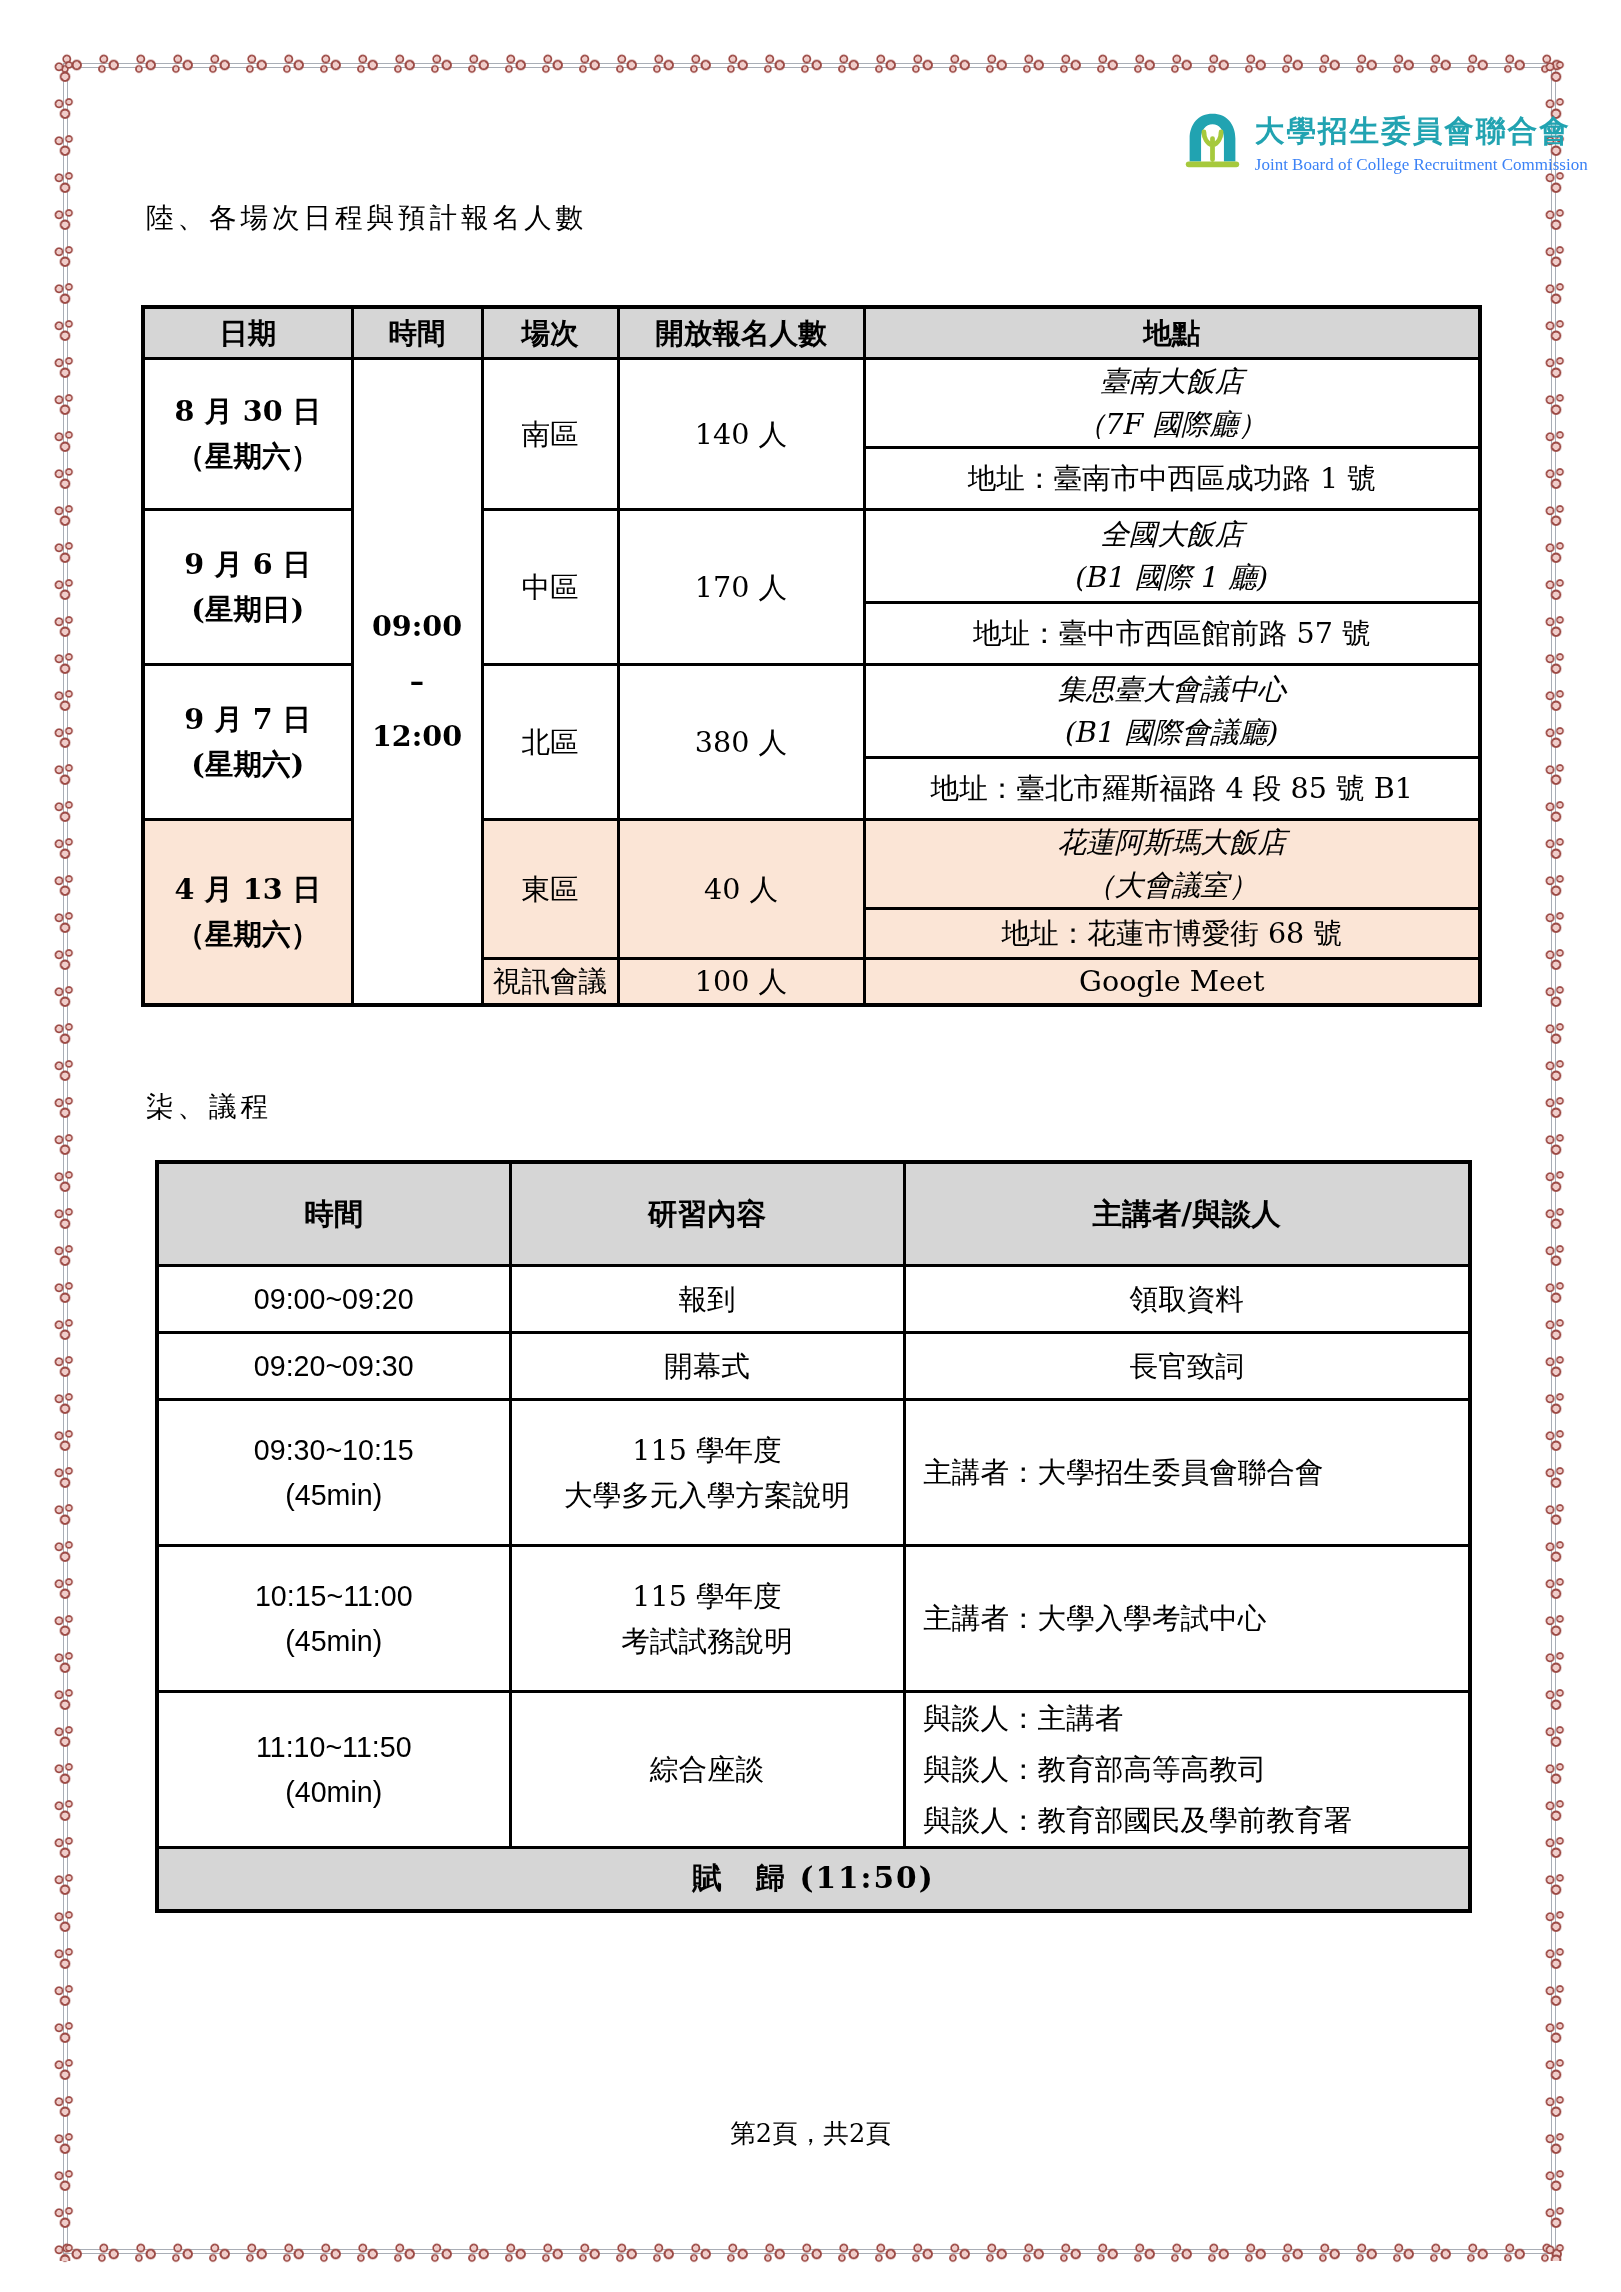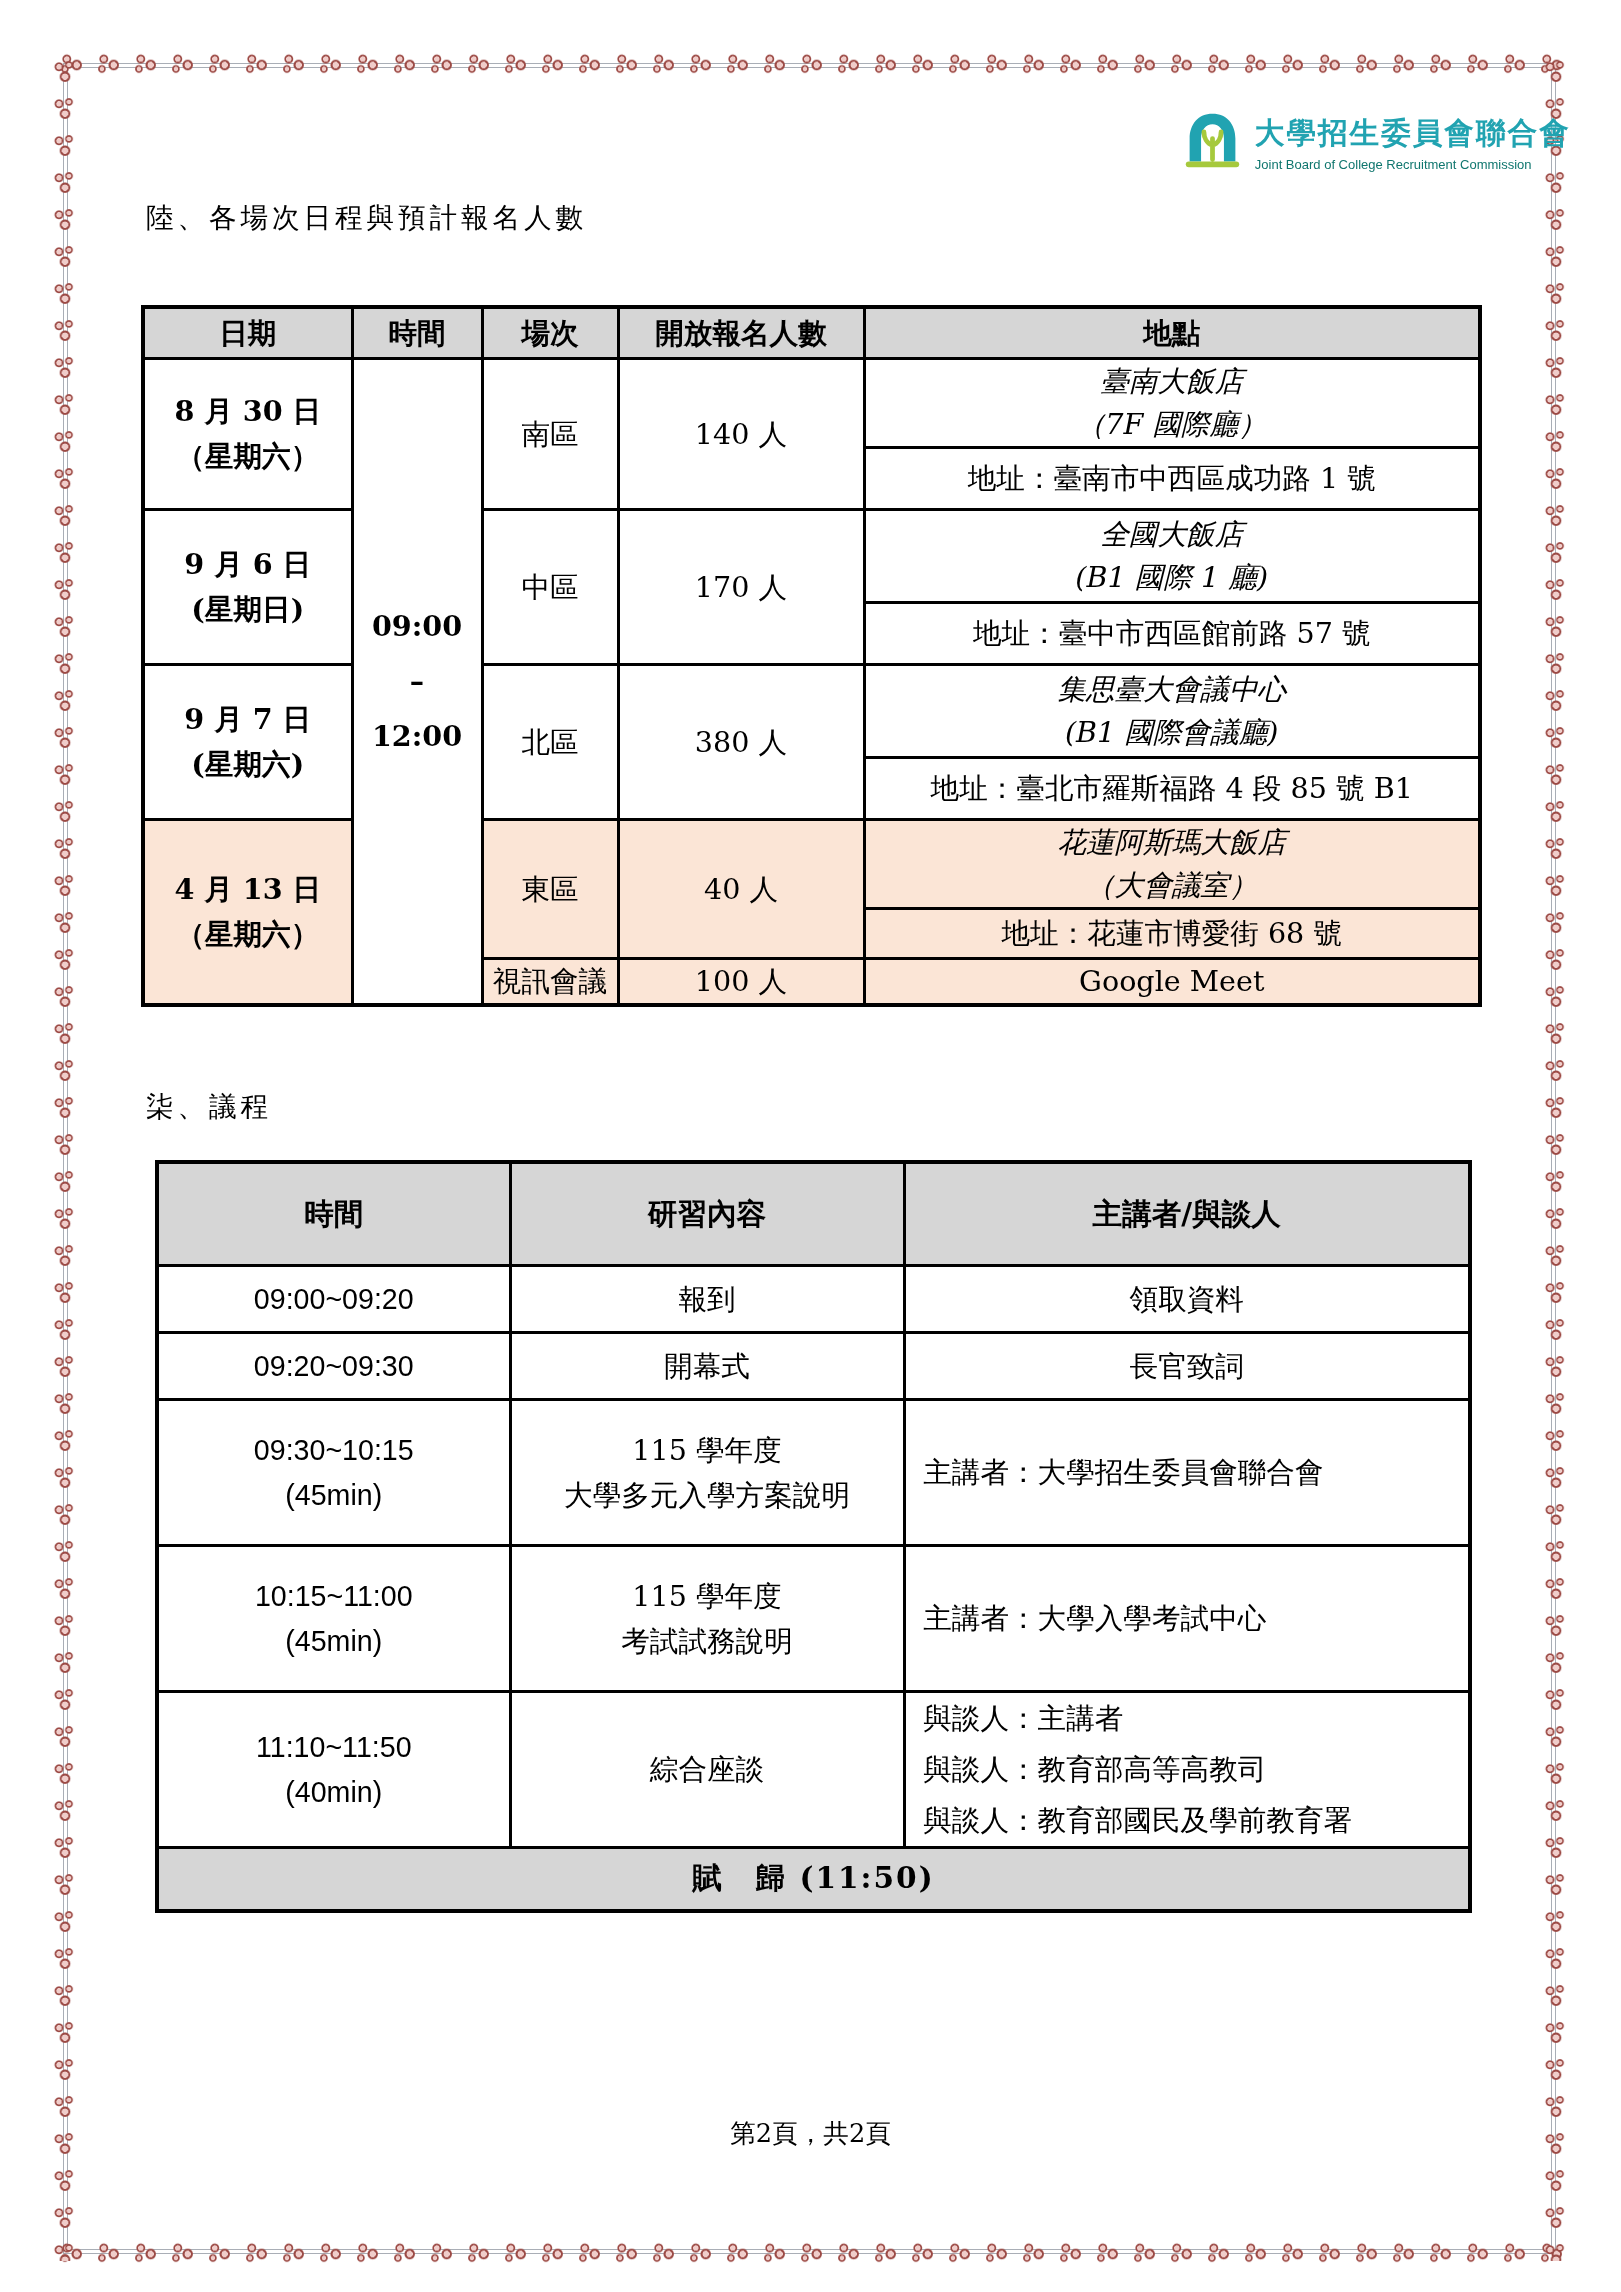--- a/index.html
+++ b/index.html
@@ -37,22 +37,22 @@
   .dots.v.left { left:-12.8px; }
   .dots.v.right { right:-12.8px; }
 
   
   .logo { position:absolute; left:1182px; top:110px; display:flex; align-items:center; gap:11.8px; }
   .logo-text .zh {
     color:#21a3b1; font-weight:bold; font-size:29.6px; letter-spacing:2px;
     font-family:"DejaVu Sans","Liberation Sans",sans-serif;
   }
   .logo-text .en {
-    color:#0f766e; font-size:13px; margin-top:3px;
-    font-family:Liberation Sans, sans-serif;
+    color:#3b82f6; font-size:17px; margin-top:3px;
+    font-family:Liberation Serif, serif;
   }
 
   
   .section-title { position:absolute; font-size:27.6px; letter-spacing:3.9px; }
   .st1 { left:146px; top:199px; }
   .st2 { left:146px; top:1088px; }
 
   
   table { border-collapse:collapse; table-layout:fixed; }
   td, th { padding:0; text-align:center; vertical-align:middle; font-size:28.6px; overflow:hidden; }

